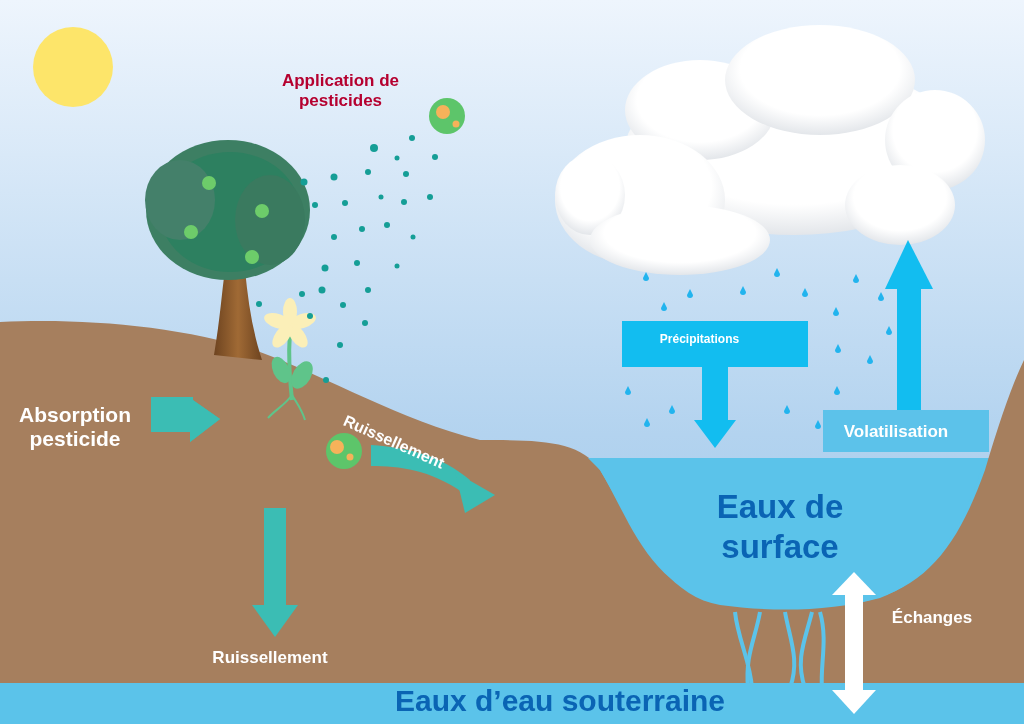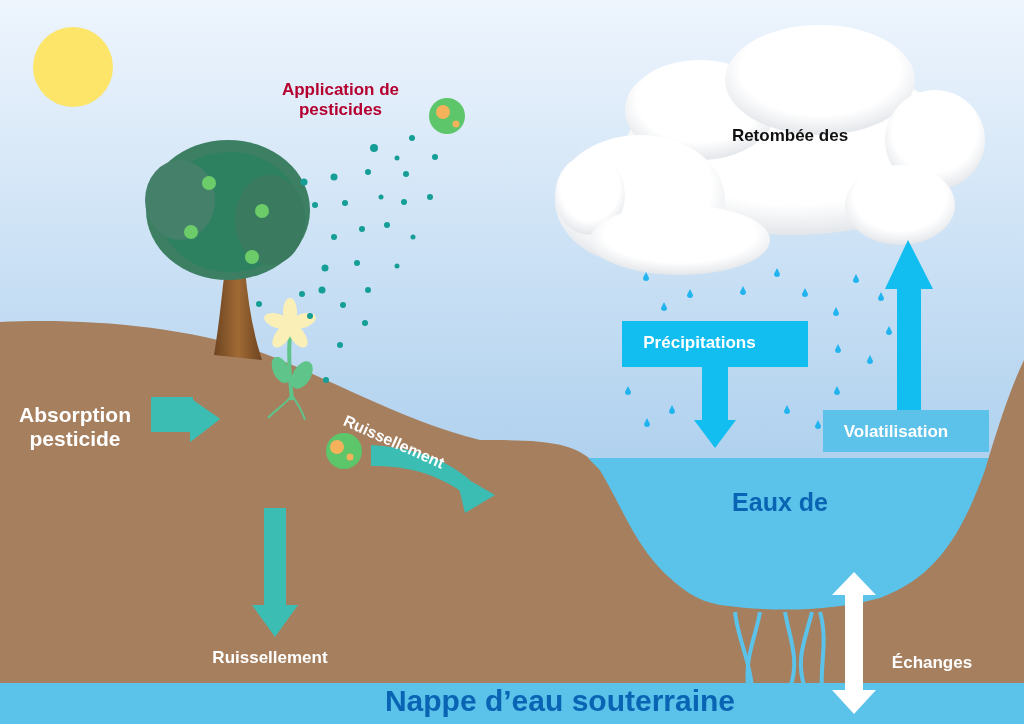--- a/index.html
+++ b/index.html
@@ -179,41 +179,41 @@
     <polygon points="455,472 495,495 465,513"></polygon>
   </g>
 
   <g fill="#ffffff">
     <polygon points="832,595 854,572 876,595"></polygon>
     <rect x="845" y="594" width="18" height="96"></rect>
     <polygon points="832,690 876,690 854,714"></polygon>
   </g>
 </svg>
 
-<div class="lbl red" style="left:268px; top:71px; width:145px;margin-top:9px;">
+<div class="lbl red" style="left:268px; top:71px; width:145px;">
   <div>Application de</div>
   <div>pesticides</div>
 </div>
 
 <div class="lbl black" style="left:710px; top:126px; width:160px;">
-  <div>Retombée des</div>
-</div>
-
-<div class="lbl white" style="left:622px; top:333px; width:155px; font-size:17px;">Précipitations</div>
+</div>
+
+<div class="lbl white" style="left:622px; top:333px; width:155px; font-size:12px;">Précipitations</div>
 
 <div class="lbl white" style="left:823px; top:422px; width:146px; font-size:17px;">Volatilisation</div>
 
 <div class="lbl white" style="left:5px; top:403px; width:140px; font-size:21px;">
   <div>Absorption</div>
   <div>pesticide</div>
 </div>
 
 <div class="lbl white" style="left:348px; top:412px; font-size:16px; transform:rotate(24deg); transform-origin:left top;">Ruissellement</div>
 
 <div class="lbl white" style="left:205px; top:648px; width:130px; font-size:17px;">Ruissellement</div>
 
-<div class="lbl darkblue" style="left:680px; top:487px; width:200px; font-size:25px; line-height:1.2;">
+<div class="lbl darkblue" style="left:680px; top:487px; width:200px; font-size:33px; line-height:1.2;">
   <div>Eaux de</div>
-</div>
-
-<div class="lbl white" style="left:872px; top:653px; width:120px; font-size:17px;">Échanges</div>
-
-<div class="lbl darkblue" style="left:340px; top:684px; width:440px; font-size:30px;">Nappe d’eau souterraine</div>
+  <div>surface</div>
+</div>
+
+<div class="lbl white" style="left:872px; top:608px; width:120px; font-size:17px;">Échanges</div>
+
+<div class="lbl darkblue" style="left:340px; top:684px; width:440px; font-size:30px;">Eaux d’eau souterraine</div>
 
 </body></html>

